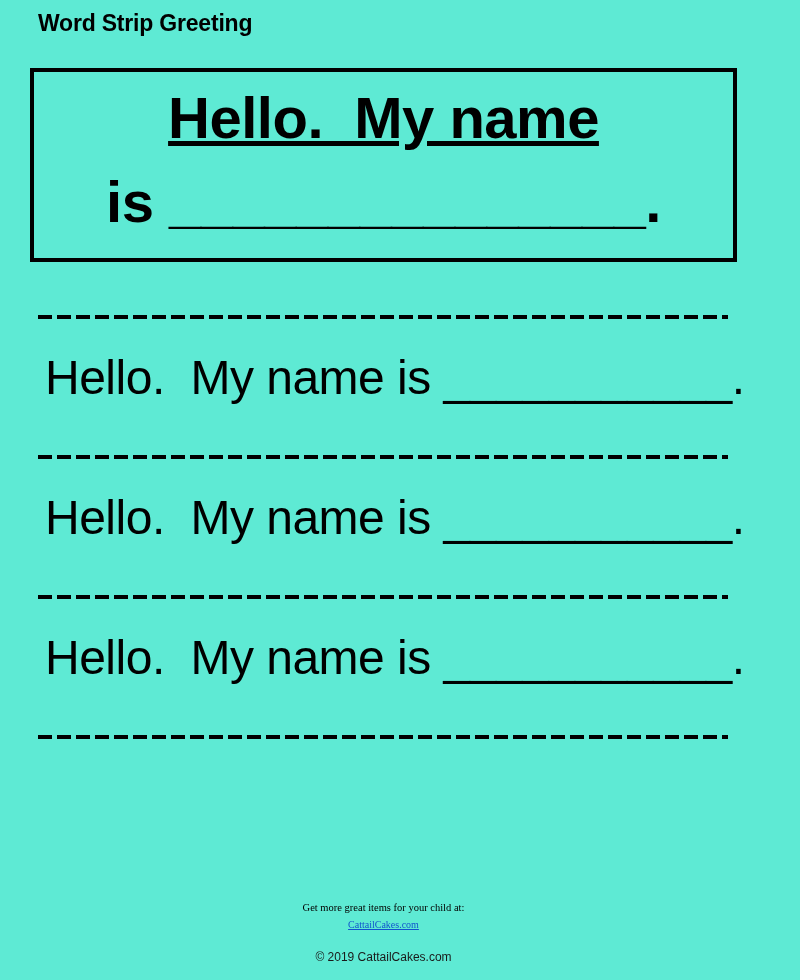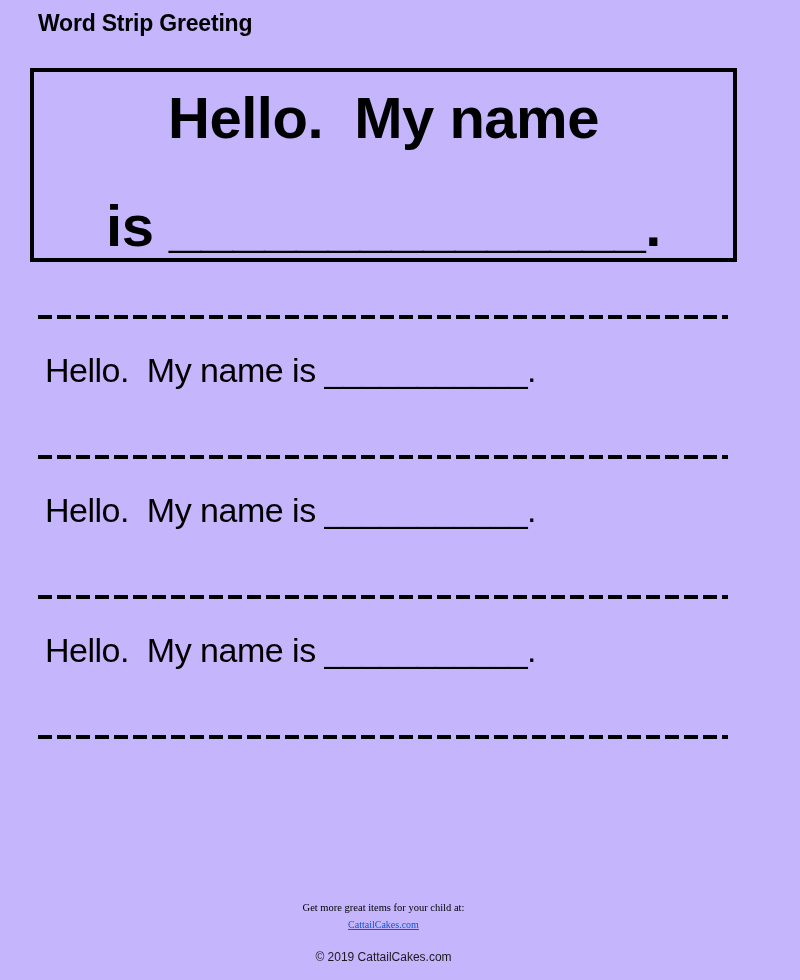--- a/index.html
+++ b/index.html
@@ -4,21 +4,21 @@
 <style>
   html, body {
     margin: 0;
     padding: 0;
     background: #ffffff;
   }
   .page {
     position: relative;
     width: 800px;
     height: 980px;
-    background: #c4b5fd;
+    background: #5eead4;
     overflow: hidden;
     font-family: "Liberation Sans", sans-serif;
     color: #000000;
   }
   .title {
     position: absolute;
     left: 38px;
     top: 10px;
     margin: 0;
     font-size: 23px;
@@ -36,44 +36,45 @@
     box-sizing: border-box;
     text-align: center;
   }
   .banner-line1 {
     font-size: 58px;
     font-weight: 700;
     line-height: 64px;
     padding-top: 14px;
     white-space: pre;
     letter-spacing: -0.5px;
+    text-decoration: underline;
   }
   .banner-line2 {
     font-size: 58px;
     font-weight: 700;
     line-height: 64px;
-    margin-top: 44px;
+    margin-top: 20px;
     white-space: pre;
     letter-spacing: -0.5px;
   }
   .cutline {
     position: absolute;
     left: 38px;
     width: 690px;
     height: 4px;
     background: repeating-linear-gradient(90deg, #000000 0 14px, transparent 14px 19px);
   }
   .cut-1 { top: 315px; }
   .cut-2 { top: 455px; }
   .cut-3 { top: 595px; }
   .cut-4 { top: 735px; }
   .strip {
     position: absolute;
     left: 45px;
-    font-size: 34px;
+    font-size: 48px;
     font-weight: 400;
     line-height: 1.1;
     white-space: pre;
     letter-spacing: -0.5px;
   }
   .strip-1 { top: 352px; }
   .strip-2 { top: 492px; }
   .strip-3 { top: 632px; }
   .footer {
     position: absolute;

